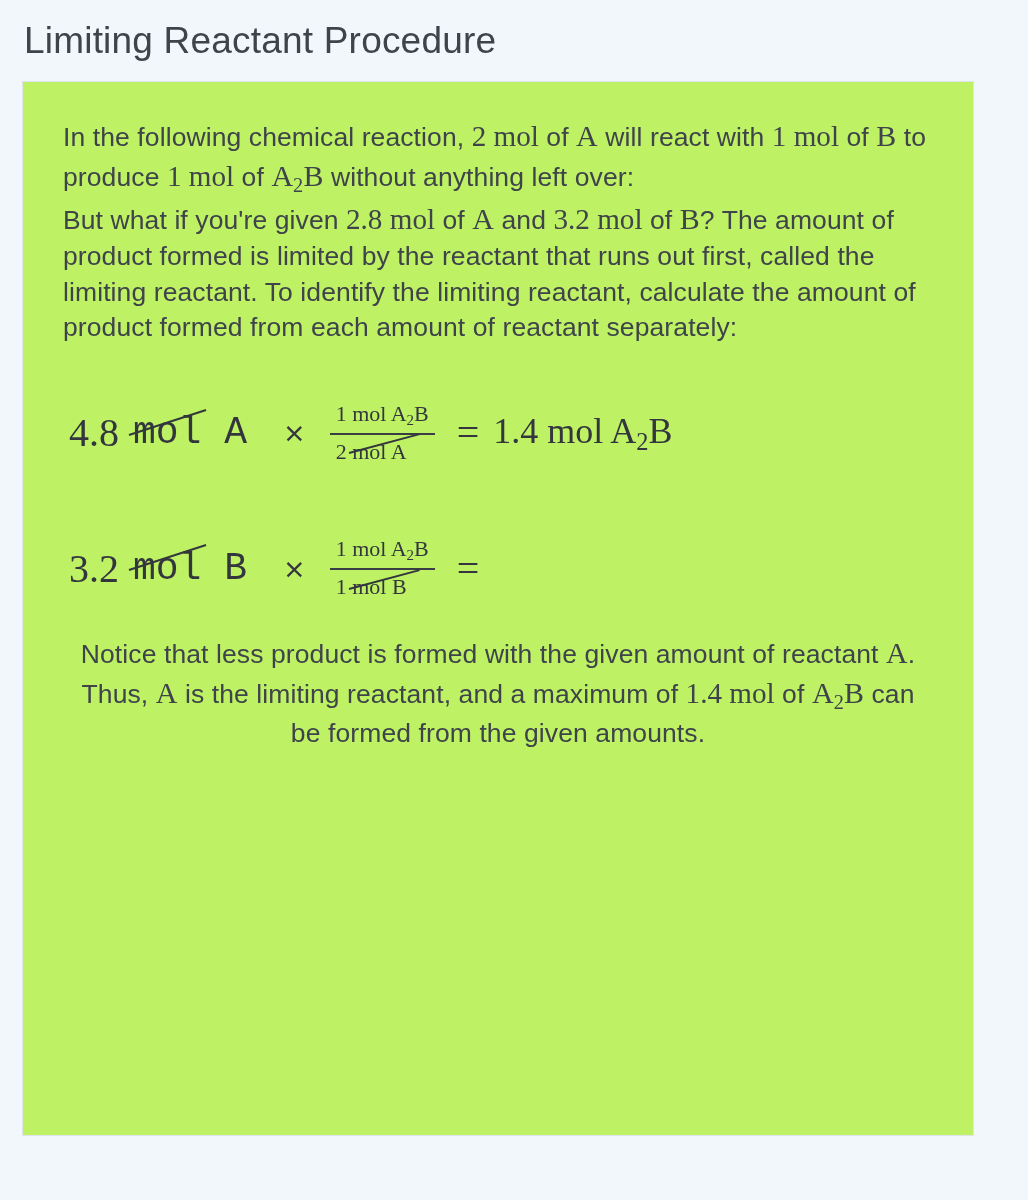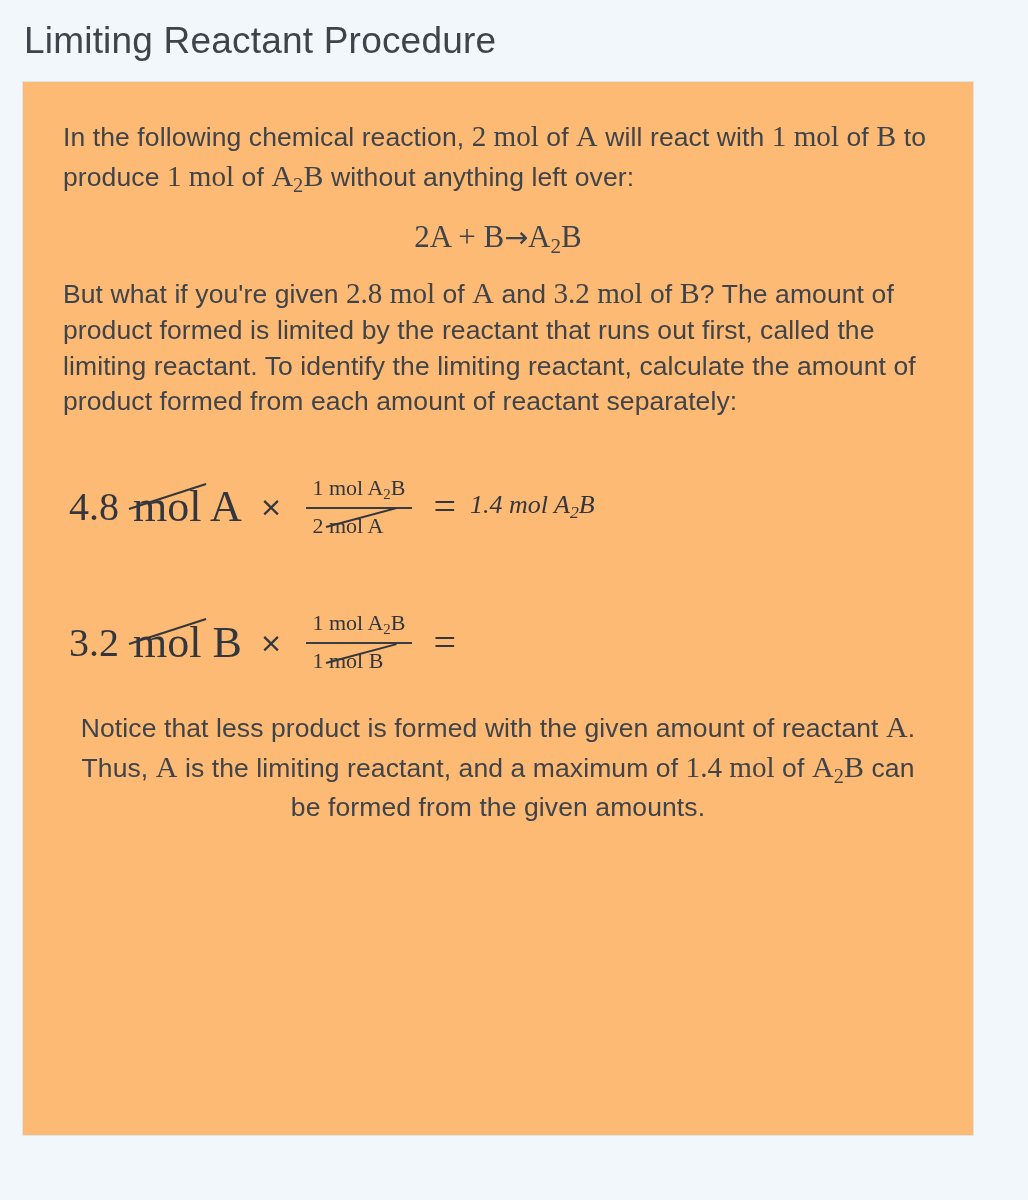--- a/index.html
+++ b/index.html
@@ -24,21 +24,21 @@
   .page-title {
     font-size: 37px;
     font-weight: normal;
     color: #3f434a;
     letter-spacing: 0.2px;
     margin: 6px 0 18px 2px;
     line-height: 1.15;
   }
   .card {
     border: 1px solid #dde4ec;
-    background: #fdba74;
+    background: #bef264;
     box-sizing: border-box;
     width: 952px;
     height: 1055px;
     padding: 34px 40px 20px 40px;
     position: relative;
   }
   .body-text {
     font-size: 26.5px;
     line-height: 1.345;
     color: #3f434a;
@@ -81,24 +81,25 @@
     align-items: center;
     justify-content: flex-start;
     font-size: 40px;
     margin: 38px 0 10px 6px;
   }
   .calc .num {
     font-size: 40px;
     margin-right: 14px;
   }
   .calc .unit {
-    font-size: 44px;
-    position: relative;
-    margin-right: 14px;
+    font-size: 38px;
+    position: relative;
+    margin-right: 32px;
     white-space: nowrap;
+    font-family: Liberation Mono, monospace;
   }
   .calc .times {
     font-family: "DejaVu Sans", sans-serif;
     font-size: 27px;
     margin: 0 14px 0 4px;
   }
   .frac {
     display: inline-flex;
     flex-direction: column;
     align-items: flex-start;
@@ -118,23 +119,22 @@
   .frac .bot {
     padding: 3px 6px 0 6px;
     position: relative;
     white-space: nowrap;
   }
   .calc .eq {
     font-size: 40px;
     margin: 0 14px 0 12px;
   }
   .calc .result {
-    font-size: 26px;
+    font-size: 36px;
     white-space: nowrap;
-    font-style: italic;
   }
   
   .cancel {
     position: relative;
     display: inline-block;
   }
   .cancel::after {
     content: "";
     position: absolute;
     left: -6%;
@@ -162,25 +162,20 @@
   <h1 class="page-title">Limiting Reactant Procedure</h1>
 
   <div class="card">
 
     <div class="body-text">
       <p>
         <span>In the following chemical reaction, </span><span class="m">2 mol</span><span> of </span><span class="m-var">A</span><span> will react with </span><span class="m">1 mol</span><span> of </span><span class="m-var">B</span><span> to produce </span><span class="m">1 mol</span><span> of </span><span class="m-var">A<span class="sub">2</span>B</span><span> without anything left over:</span>
       </p>
     </div>
 
-    <div class="equation-center">
-      <span>2</span><span>A</span>
-      <span>+</span>
-      <span>B</span><span class="arrow">→</span><span>A<span class="sub">2</span>B</span>
-    </div>
 
     <div class="body-text">
       <p>
         <span>But what if you're given </span><span class="m">2.8 mol</span><span> of </span><span class="m-var">A</span><span> and </span><span class="m">3.2 mol</span><span> of </span><span class="m-var">B</span><span>? The amount of product formed is limited by the reactant that runs out first, called the limiting reactant. To identify the limiting reactant, calculate the amount of product formed from each amount of reactant separately:</span>
       </p>
     </div>
 
     <div class="calc">
       <span class="num">4.8</span>
       <span class="unit"><span class="cancel">mol</span> <span>A</span></span>

